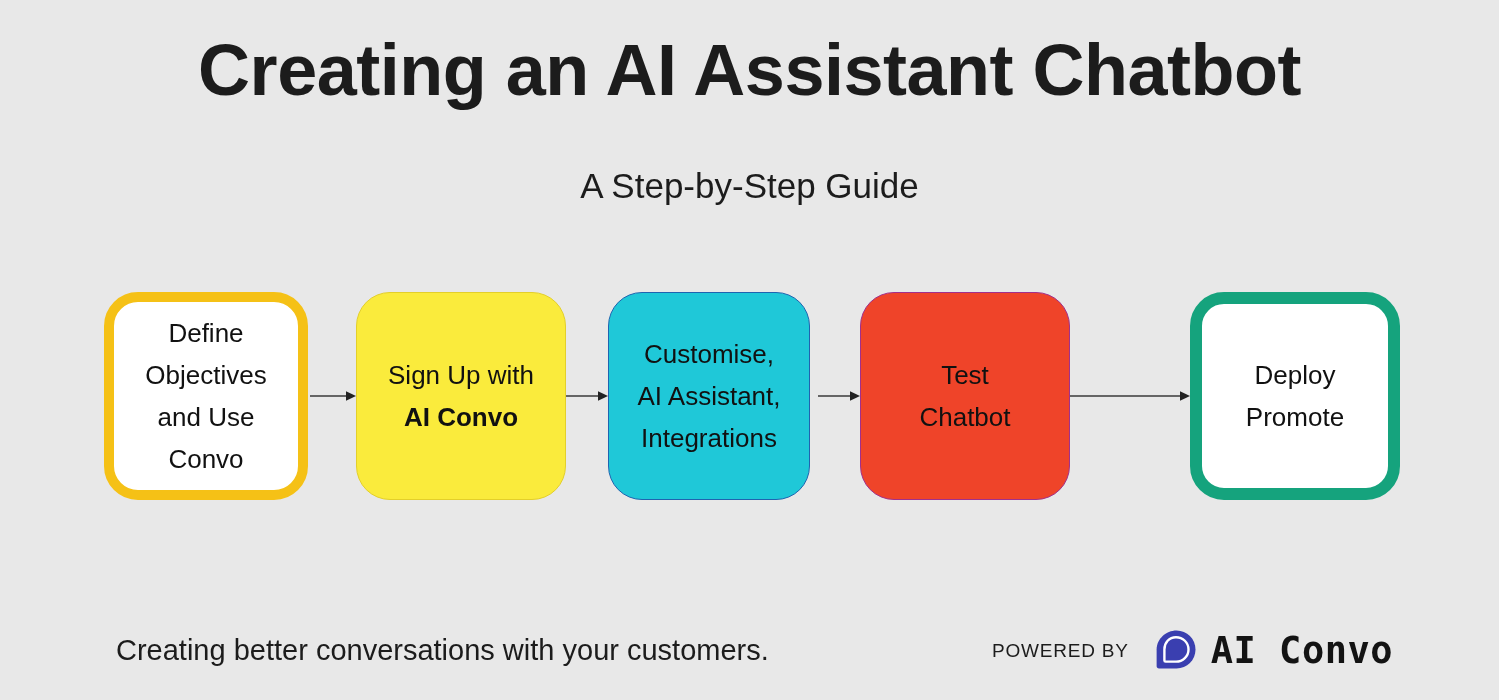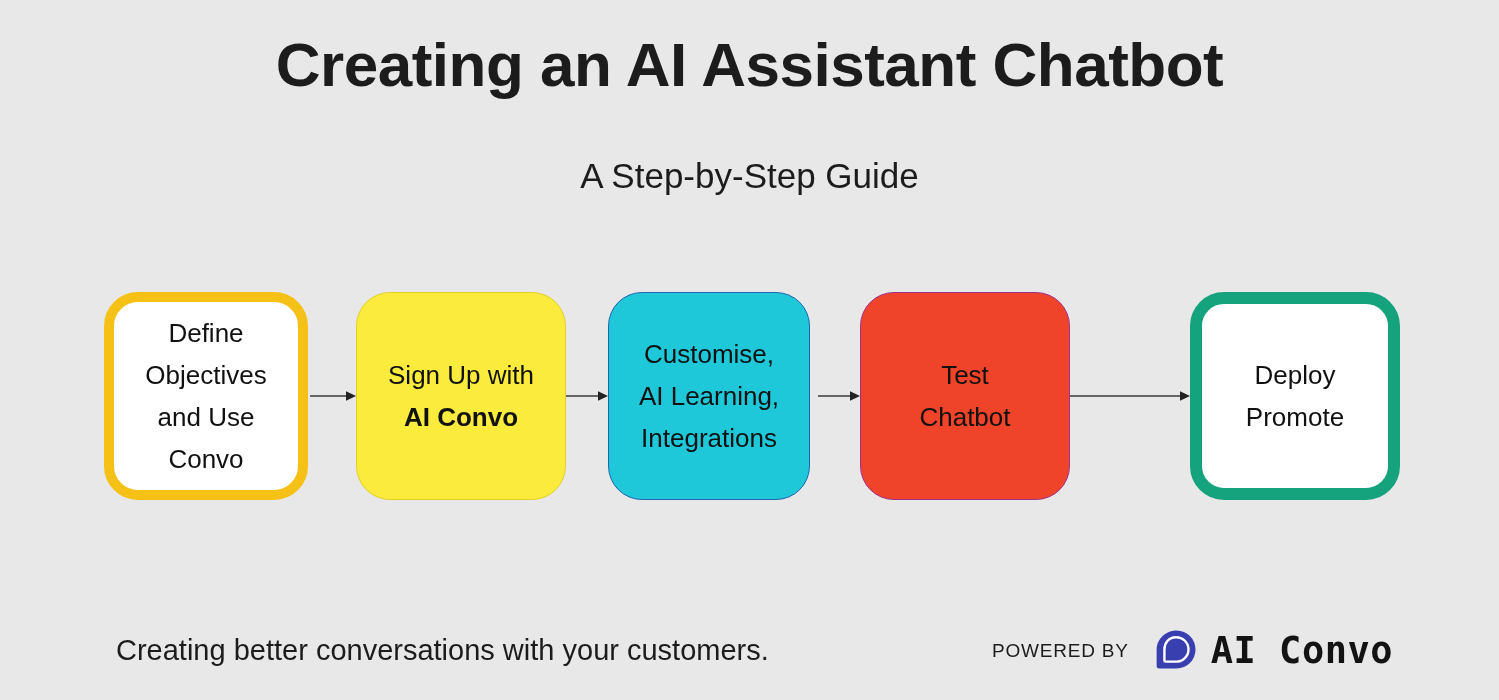--- a/index.html
+++ b/index.html
@@ -26,21 +26,21 @@
 
   
   .header {
     position: absolute;
     top: 34px;
     left: 0;
     width: 1499px;
     text-align: center;
   }
   .title {
-    font-size: 62px;
+    font-size: 72px;
     font-weight: bold;
     letter-spacing: -0.5px;
     color: #1c1c1c;
     line-height: 1.0;
     margin: 0;
     white-space: nowrap;
     text-align: center;
   }
   .subtitle {
     font-size: 35px;
@@ -215,21 +215,21 @@
     <div class="arrow arrow-2">
       <svg width="42" height="16" viewBox="0 0 42 16">
         <line x1="0" y1="8" x2="33" y2="8" stroke="#3a3a3a" stroke-width="1.6"></line>
         <polygon points="32,3.2 42,8 32,12.8" fill="#222222"></polygon>
       </svg>
     </div>
 
     <div class="step step-3">
       <div class="step-text">
         <span>Customise,</span><br>
-        <span>AI Learning,</span><br>
+        <span>AI Assistant,</span><br>
         <span>Integrations</span>
       </div>
     </div>
 
     <div class="arrow arrow-3">
       <svg width="42" height="16" viewBox="0 0 42 16">
         <line x1="0" y1="8" x2="33" y2="8" stroke="#3a3a3a" stroke-width="1.6"></line>
         <polygon points="32,3.2 42,8 32,12.8" fill="#222222"></polygon>
       </svg>
     </div>

